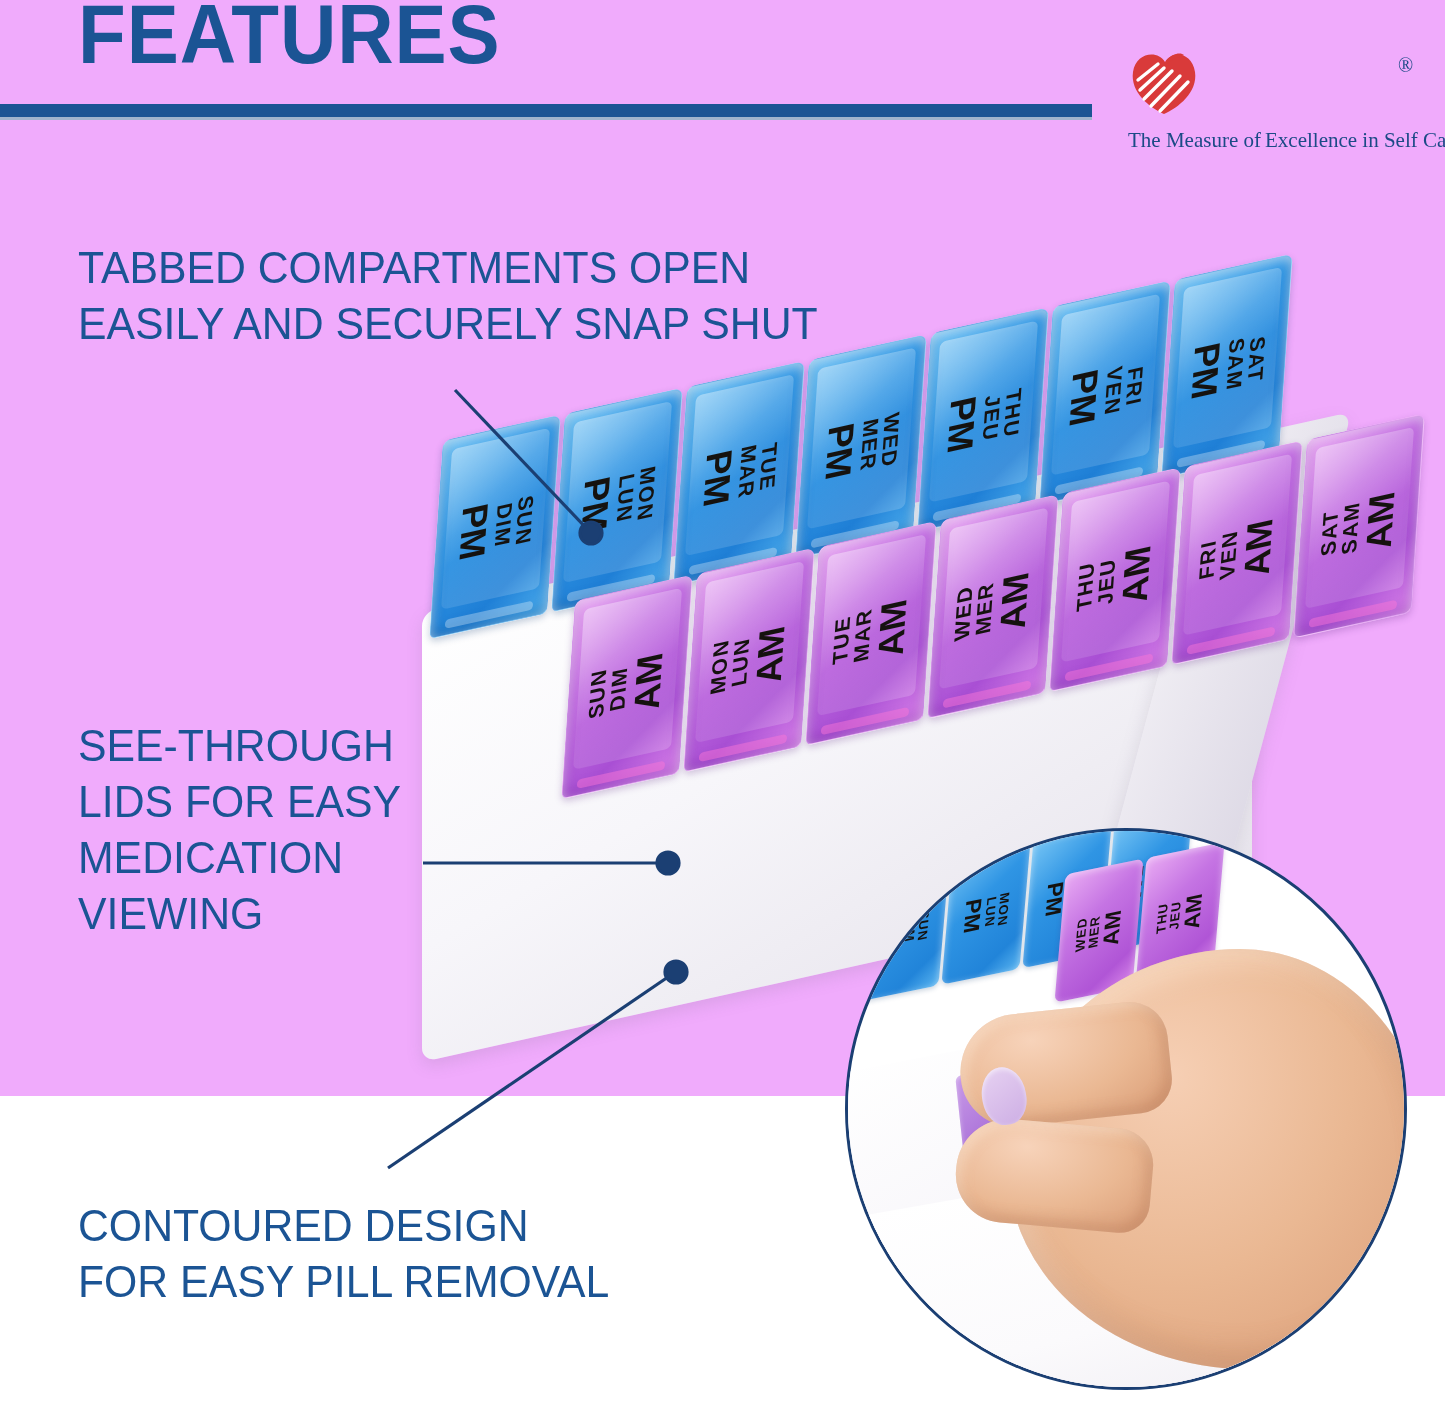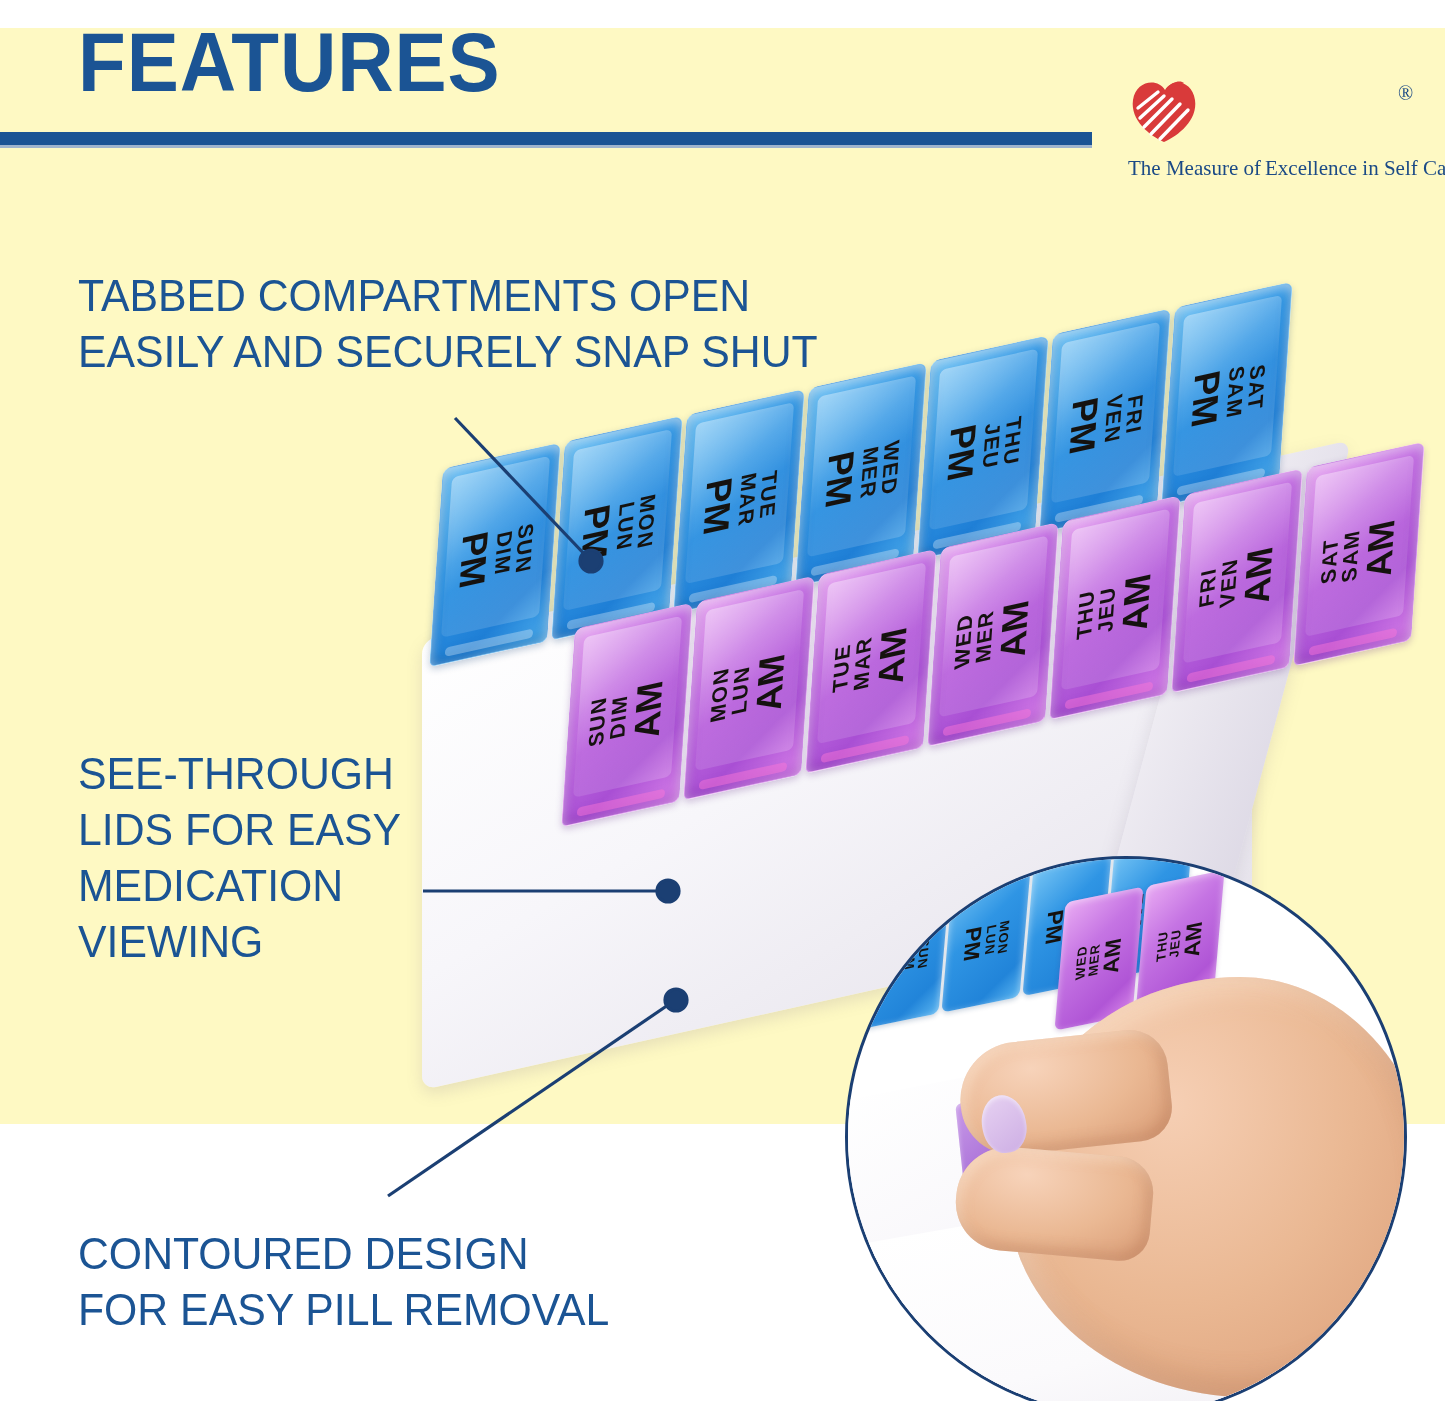--- a/index.html
+++ b/index.html
@@ -2,21 +2,21 @@
 <html><head>
 <meta charset="utf-8">
 <style>
   * { box-sizing: border-box; margin: 0; padding: 0; }
   html, body {
     width: 1445px; height: 1401px;
     background: #ffffff;
     font-family: "Liberation Sans", sans-serif;
     overflow: hidden;
   }
-  #page { position: relative; width: 1445px; height: 1096px; background: #fef9c3; margin-top: 28px; }
+  #page { position: relative; width: 1445px; height: 1096px; background: #f0abfc; }
 
   
   #header-title {
     position: absolute; left: 78px; top: -14px;
     font-size: 84px; font-weight: bold; letter-spacing: 1px;
     color: #1B5494; font-family: "Liberation Sans", sans-serif;
     transform: scaleX(0.93); transform-origin: left top;
   }
   #header-rule {
     position: absolute; left: 0px; top: 104px;

